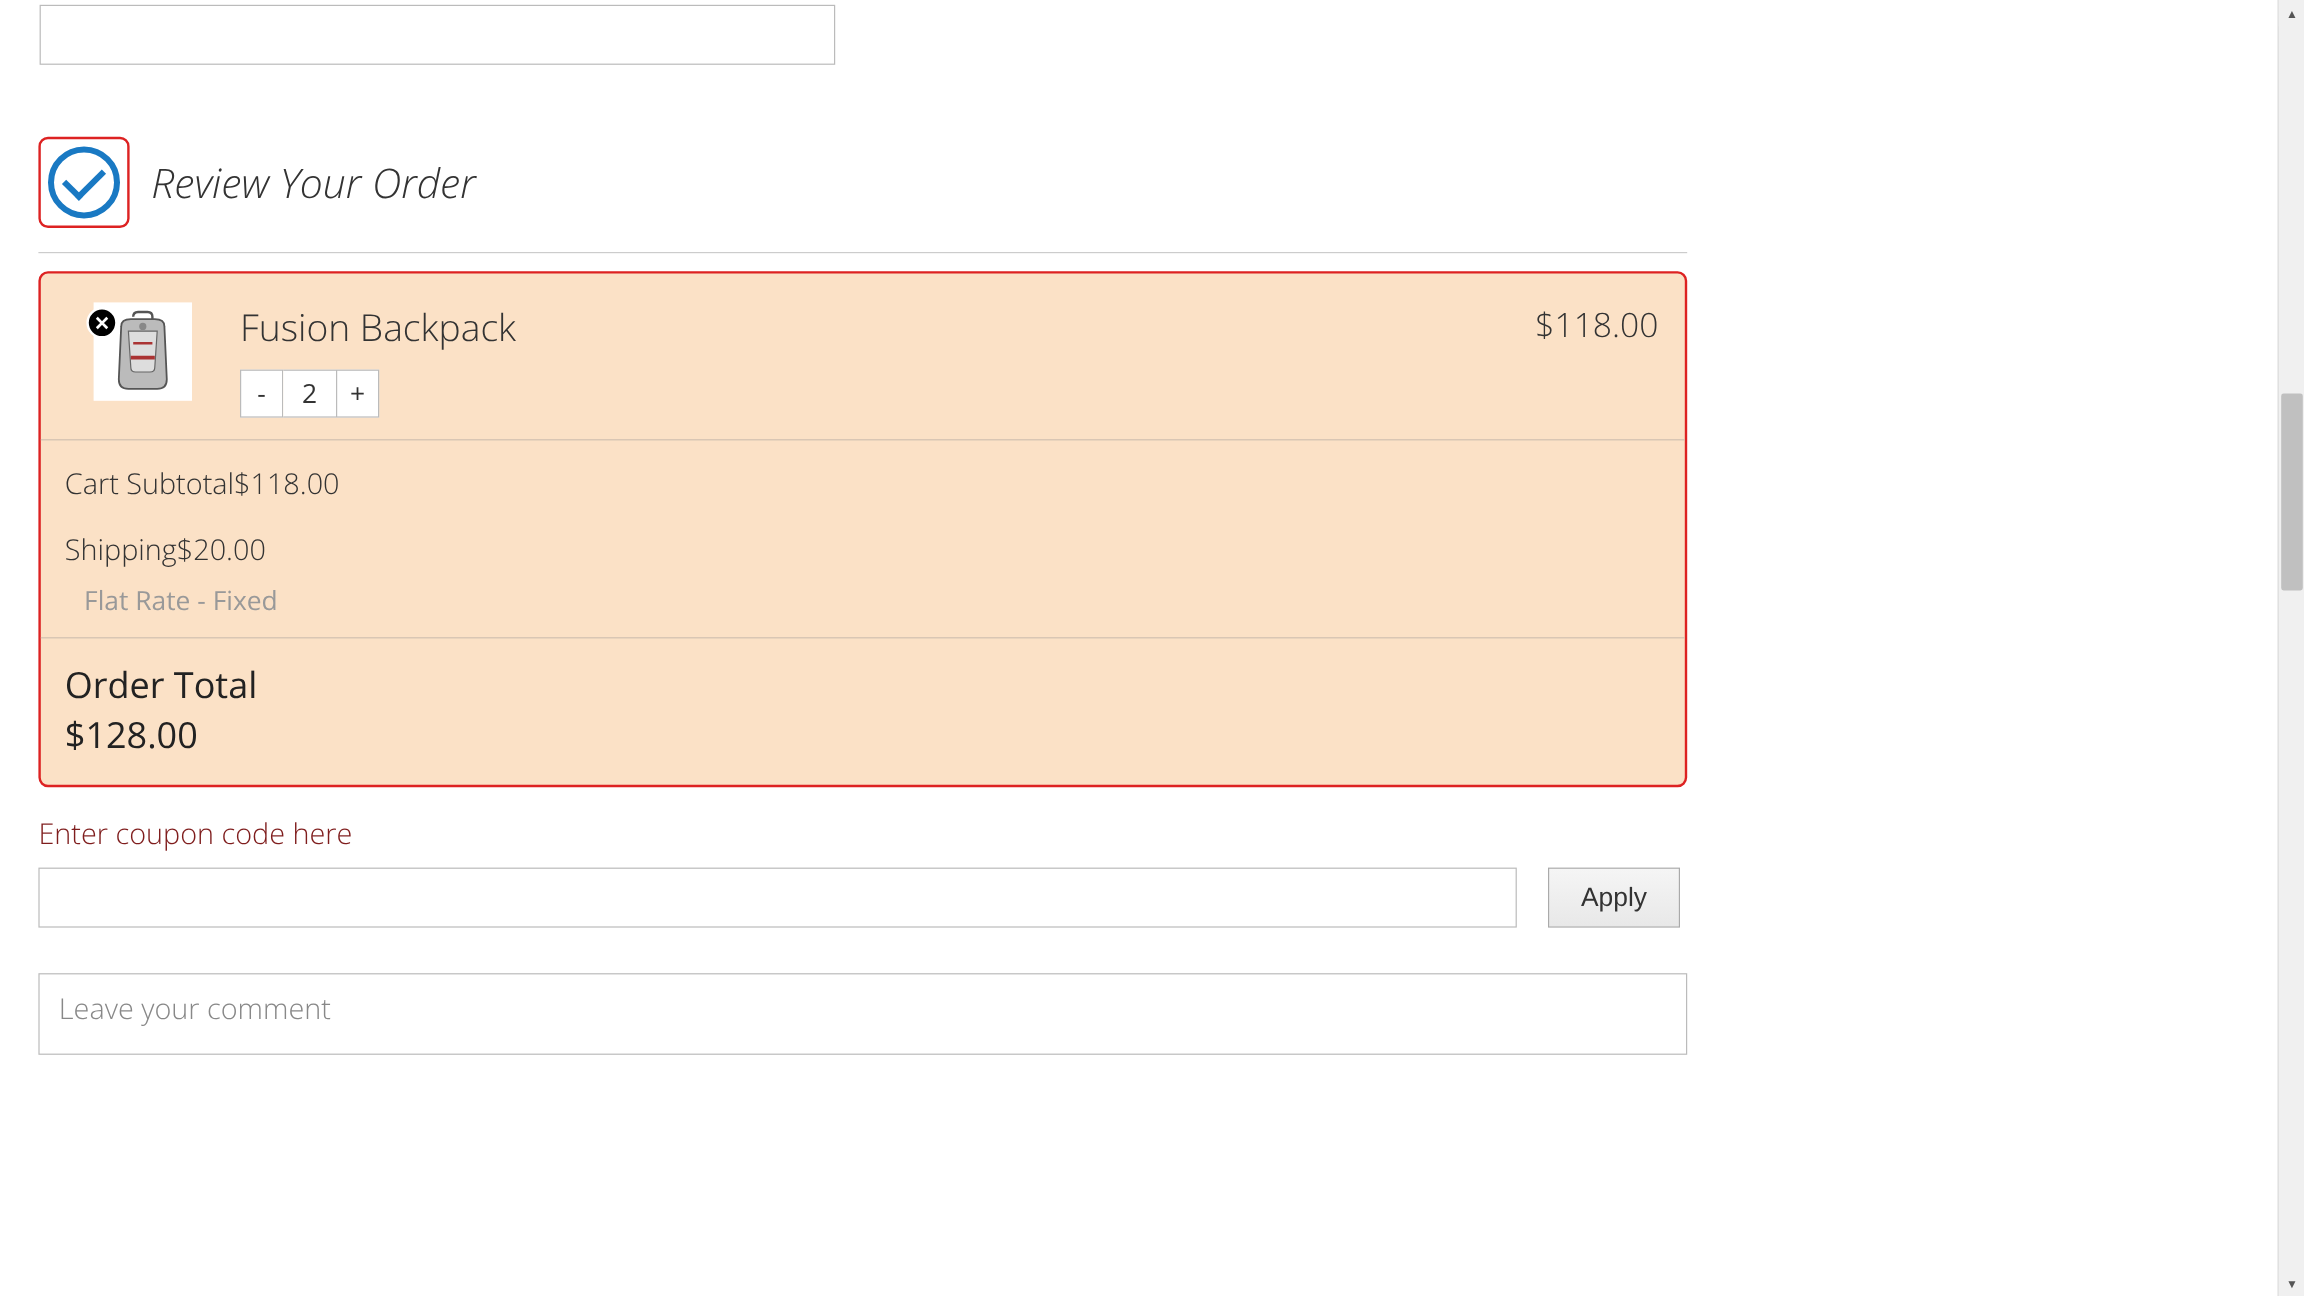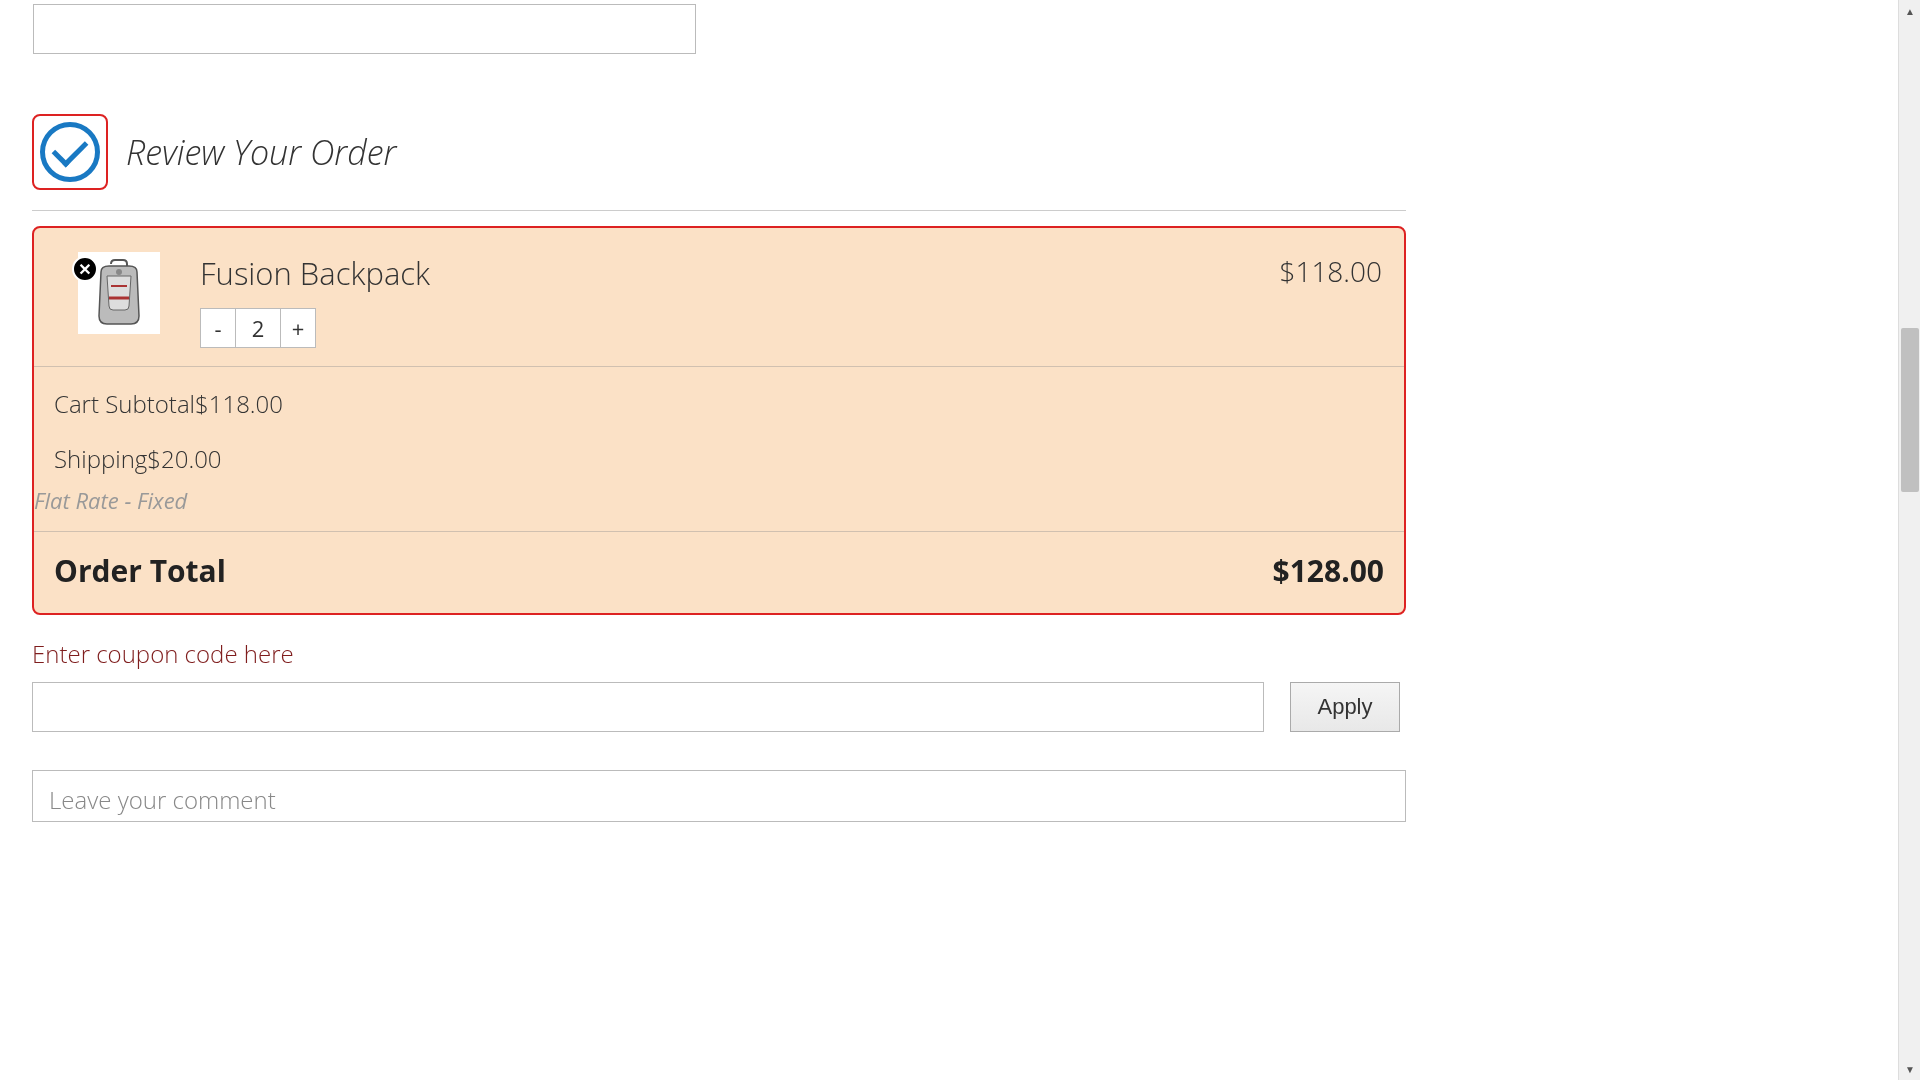--- a/index.html
+++ b/index.html
@@ -169,30 +169,31 @@
     .totals-row.first {
       padding-top: 20px;
     }
     .shipping-section {
       border-bottom: 1px solid #d0c0b0;
       padding-bottom: 16px;
     }
     .shipping-method {
       font-size: 22px;
       color: #999;
+      padding-left: 36px;
       margin-top: 2px;
-      font-style: italic;
     }
     .order-total-row {
       display: flex;
       justify-content: space-between;
       padding: 18px 20px 22px 20px;
       font-size: 30px;
-      font-weight: 700;
+      font-weight: 400;
       color: #222;
+      flex-direction: column;
     }
     .coupon-section {
       margin-top: 22px;
     }
     .coupon-label {
       font-size: 24px;
       font-weight: 300;
       color: #7f1d1d;
     }
     .coupon-row {
@@ -216,21 +217,21 @@
       border: 1px solid #aaa;
       font-size: 22px;
       color: #333;
       cursor: pointer;
     }
     .comment-section {
       margin-top: 38px;
     }
     .comment-input {
       width: 100%;
-      height: 52px;
+      height: 68px;
       border: 1px solid #bbb;
       font-size: 24px;
       padding: 12px 16px;
       background: #fff;
       resize: none;
       font-family: inherit;
       color: #4d7c0f;
       font-weight: 300;
       max-width: 1379px;
     }

